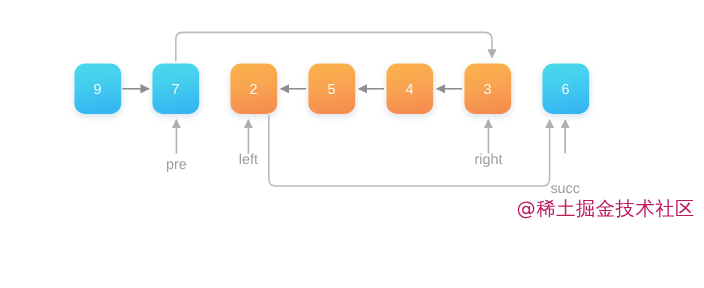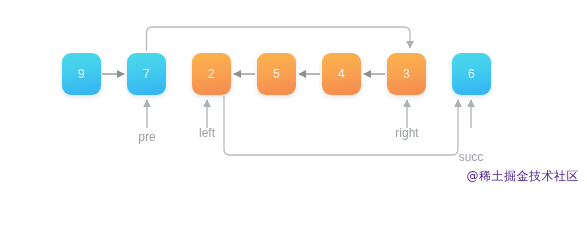--- a/index.html
+++ b/index.html
@@ -52,22 +52,22 @@
     color: #9b9ea3;
     white-space: nowrap;
     transform: translateX(-50%);
     z-index: 3;
     text-align: center;
   }
   .watermark {
     position: absolute;
     right: 8px;
     bottom: 5px;
-    font-size: 12px;
-    color: #4c1d95;
+    font-size: 16px;
+    color: #be185d;
     letter-spacing: .5px;
     font-family: "DejaVu Sans", "Liberation Sans", sans-serif;
     z-index: 4;
   }
 </style>
 </head>
 <body>
 
 <div id="canvas">
 

